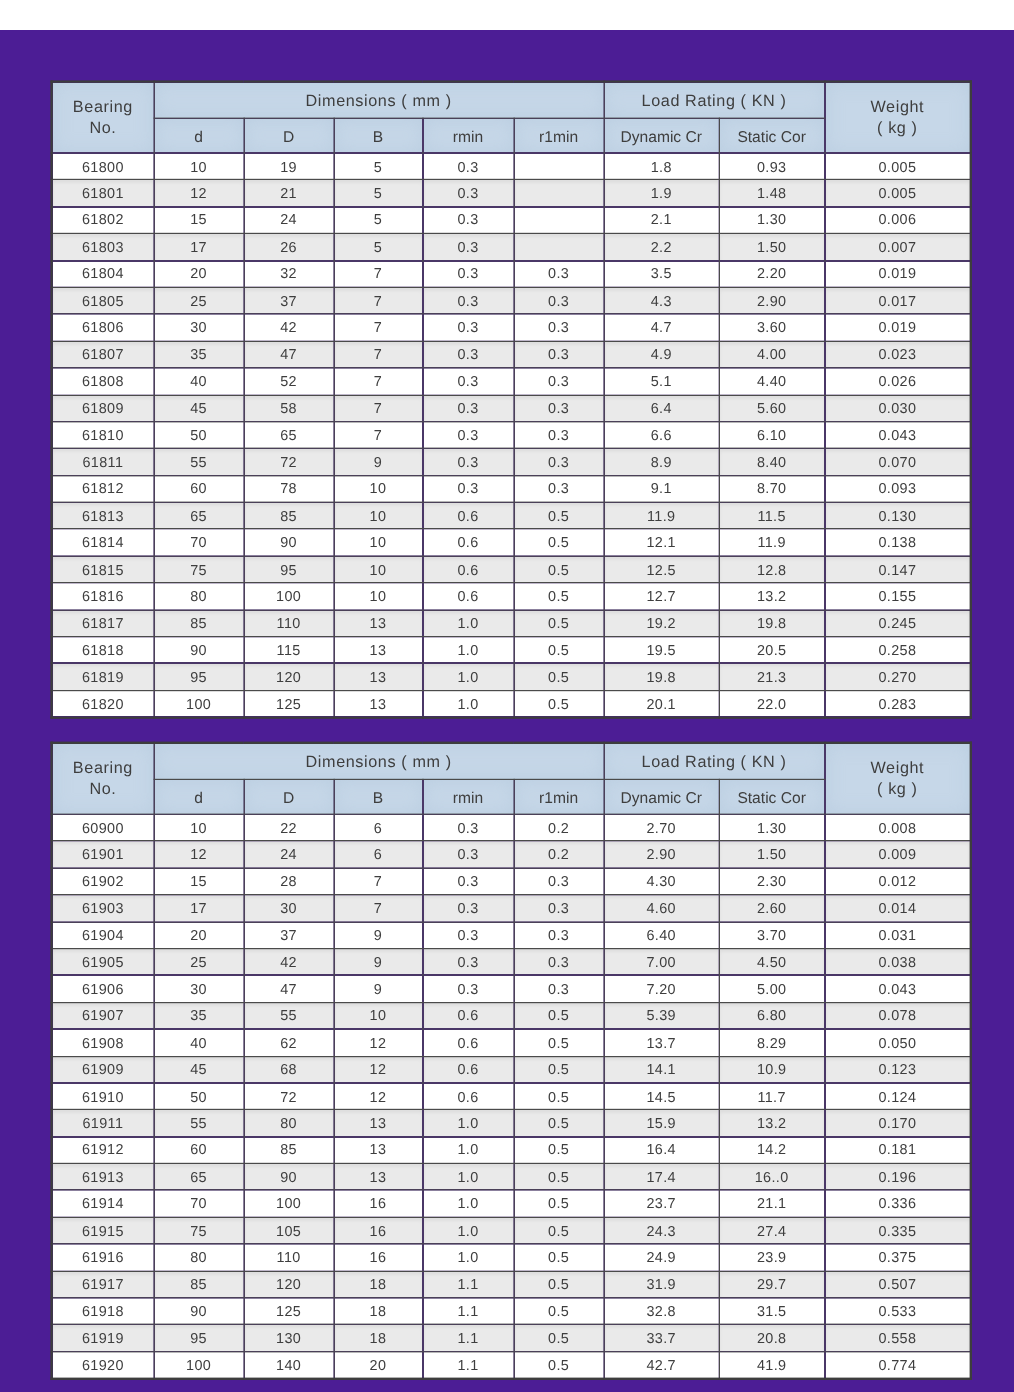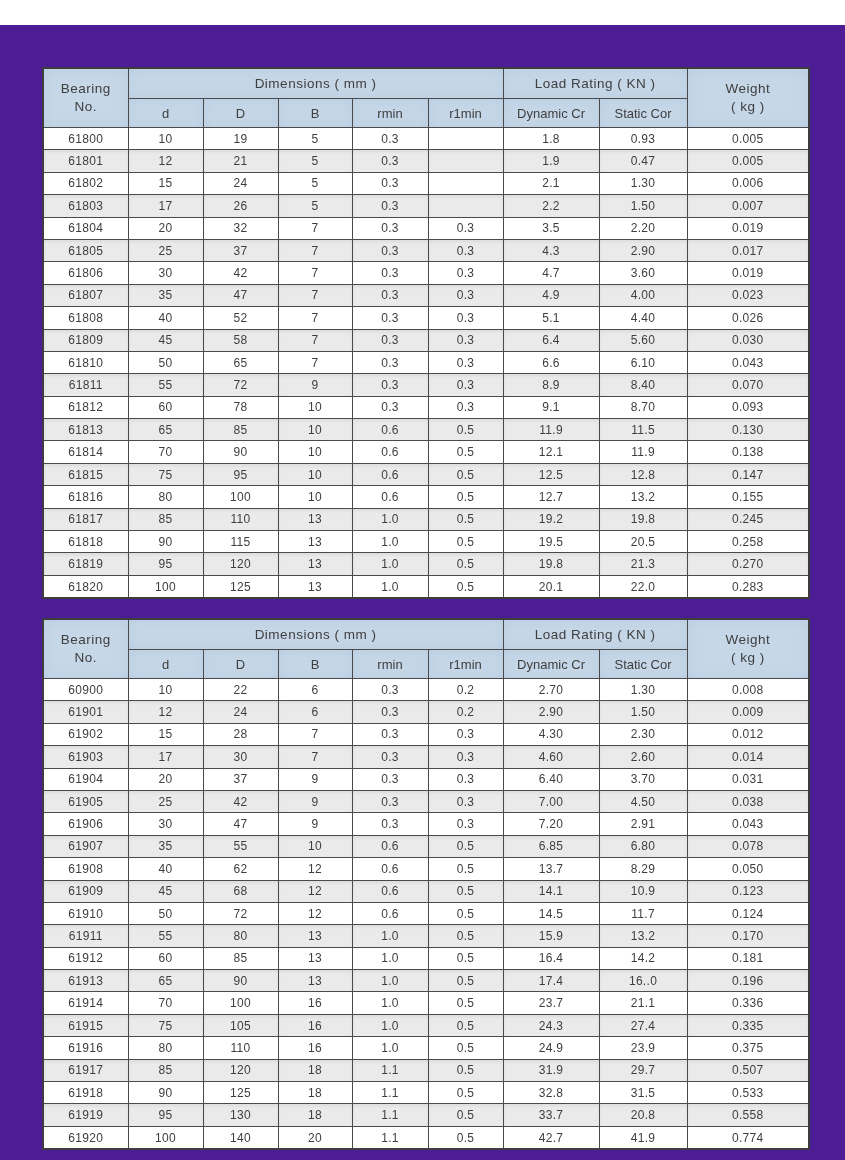--- a/index.html
+++ b/index.html
@@ -109,21 +109,21 @@
           <td>0.005</td>
         </tr>
         <tr>
           <td>61801</td>
           <td>12</td>
           <td>21</td>
           <td>5</td>
           <td>0.3</td>
           <td></td>
           <td>1.9</td>
-          <td>0.47</td>
+          <td>1.48</td>
           <td>0.005</td>
         </tr>
         <tr>
           <td>61802</td>
           <td>15</td>
           <td>24</td>
           <td>5</td>
           <td>0.3</td>
           <td></td>
           <td>2.1</td>
@@ -430,31 +430,31 @@
           <td>0.038</td>
         </tr>
         <tr>
           <td>61906</td>
           <td>30</td>
           <td>47</td>
           <td>9</td>
           <td>0.3</td>
           <td>0.3</td>
           <td>7.20</td>
-          <td>2.91</td>
+          <td>5.00</td>
           <td>0.043</td>
         </tr>
         <tr>
           <td>61907</td>
           <td>35</td>
           <td>55</td>
           <td>10</td>
           <td>0.6</td>
           <td>0.5</td>
-          <td>6.85</td>
+          <td>5.39</td>
           <td>6.80</td>
           <td>0.078</td>
         </tr>
         <tr>
           <td>61908</td>
           <td>40</td>
           <td>62</td>
           <td>12</td>
           <td>0.6</td>
           <td>0.5</td>

